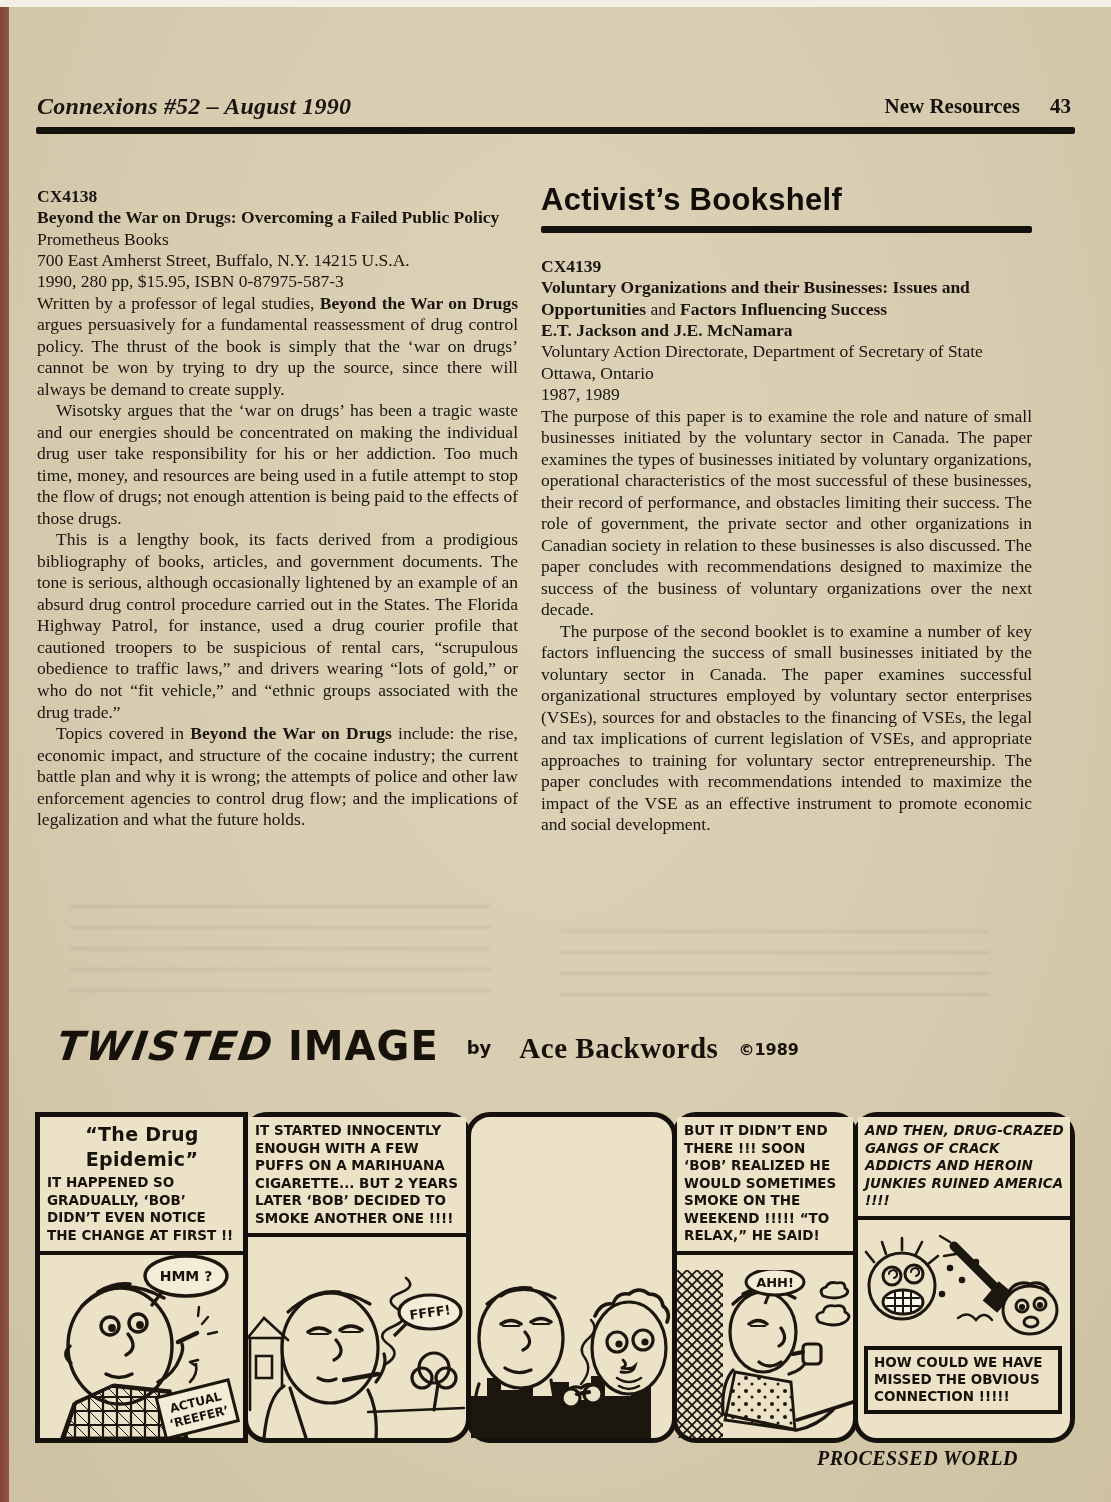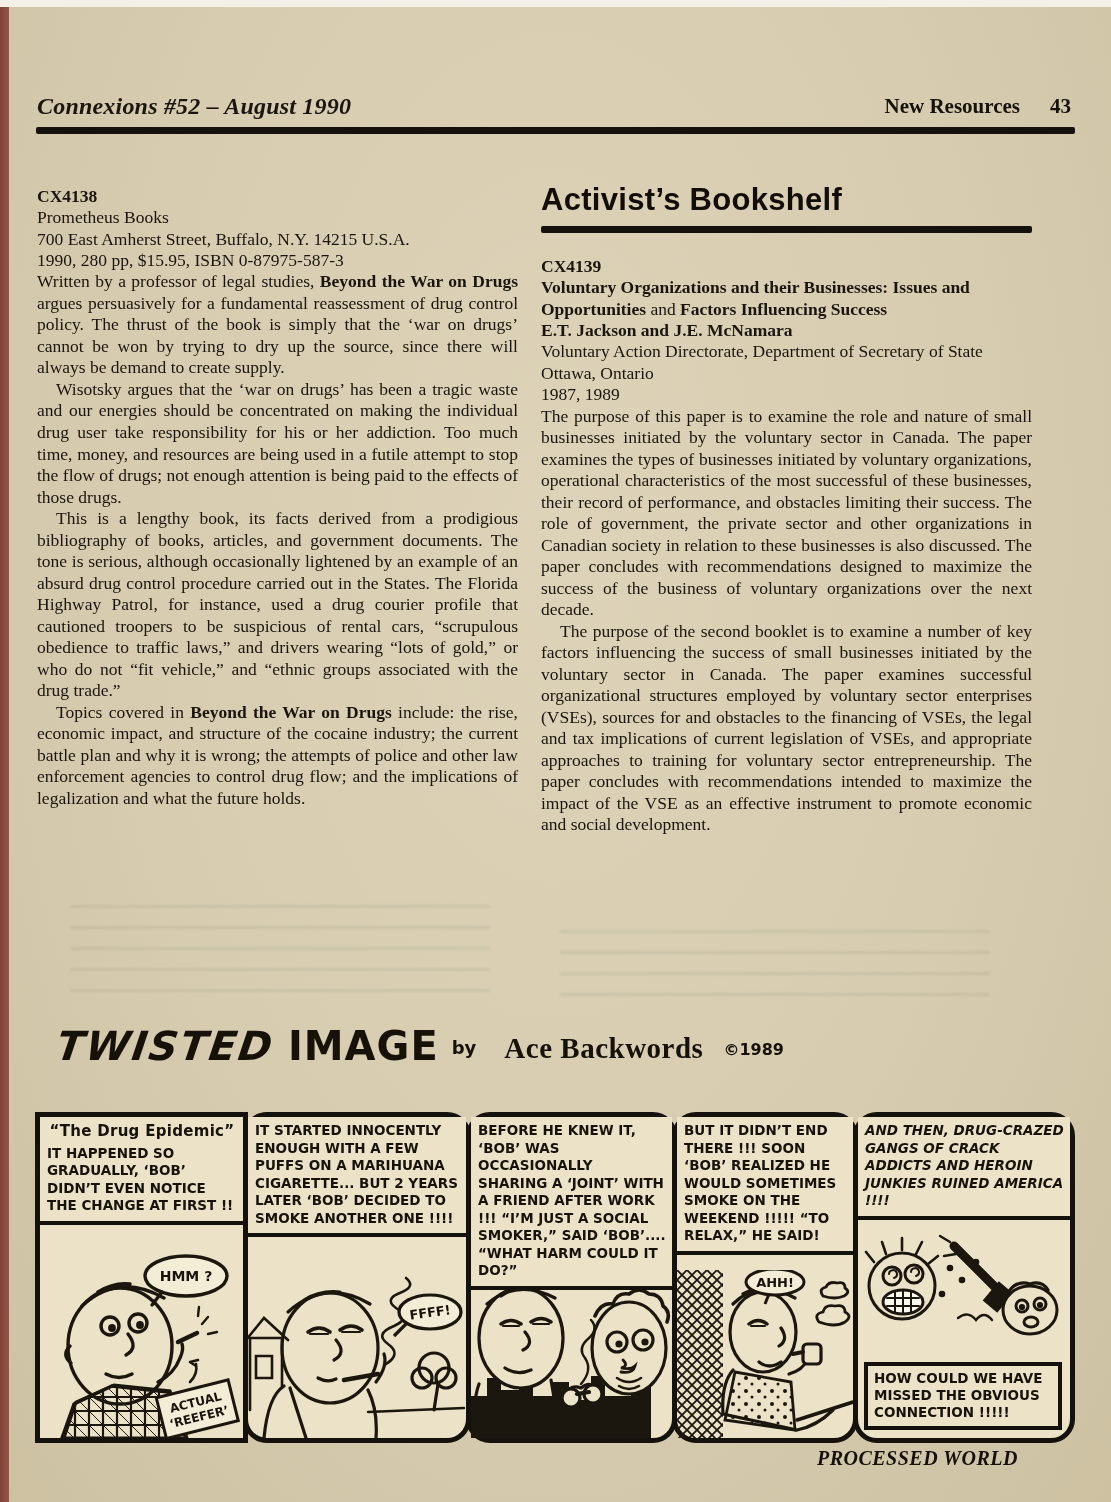--- a/index.html
+++ b/index.html
@@ -26,36 +26,36 @@
   .para{font:17.5px/1.23 "Liberation Serif",serif;text-align:justify;margin:0;}
   .para.indent{text-indent:19px;}
 
   .shelf-heading{font:bold 31px/1.1 "Liberation Sans",sans-serif;color:#120e07;letter-spacing:.3px;}
   .shelf-rule{height:7px;background:#15110c;margin:9px 0 23px 0;border-radius:2px;}
 
   
   .comic-title{position:absolute;left:57px;top:1026px;white-space:nowrap;color:#161209;}
   .tw{display:inline-block;font:900 italic 40px/1 "DejaVu Sans",sans-serif;transform:skewX(-8deg);letter-spacing:2px;}
   .im{display:inline-block;font:900 40px/1 "DejaVu Sans",sans-serif;margin-left:10px;letter-spacing:1px;}
-  .byl{display:inline-block;font:bold 18px/1 "DejaVu Sans",sans-serif;margin-left:9px;vertical-align:6px;}
+  .byl{display:inline-block;font:bold 18px/1 "DejaVu Sans",sans-serif;margin-left:24px;vertical-align:6px;}
   .ace{display:inline-block;font:bold 29px/1 "Liberation Serif",serif;margin-left:24px;vertical-align:2px;letter-spacing:.5px;}
   .cpy{display:inline-block;font:bold 16px/1 "DejaVu Sans",sans-serif;margin-left:16px;vertical-align:5px;}
 
   
   .comic{position:absolute;left:35px;top:1112px;width:1041px;height:331px;display:flex;}
   .panel{border:5px solid #15110c;background:#ebe2c8;position:relative;box-sizing:border-box;}
   .panel + .panel{margin-left:-5px;border-radius:24px;}
   .p1{width:213px;} .p2{width:228px;} .p3{width:211px;} .p4{width:186px;} .p5{width:222px;}
   .cap{position:relative;z-index:2;background:#ebe2c8;border-bottom:4px solid #15110c;
        padding:5px 6px 6px 7px;font:bold 13.5px/1.3 "DejaVu Sans",sans-serif;color:#17130b;}
-  .cap .t{font-size:15px;letter-spacing:.3px;text-align:center;margin-bottom:3px;}
+  .cap .t{font-size:19px;letter-spacing:.3px;text-align:center;margin-bottom:3px;}
   .p5 .cap{border-bottom-width:4px;font-style:italic;}
   .art{position:absolute;left:0;right:0;bottom:0;z-index:1;}
   .p5 .art{bottom:92px;}
-  .p5-box{position:absolute;left:6px;right:8px;bottom:8px;z-index:3;border:4px solid #15110c;
+  .p5-box{position:absolute;left:6px;right:8px;bottom:24px;z-index:3;border:4px solid #15110c;
           background:#ebe2c8;padding:4px 6px 5px 6px;font:bold 13.5px/1.25 "DejaVu Sans",sans-serif;color:#17130b;}
 
   .processed{position:absolute;right:93px;top:1448px;font:bold italic 20px/1 "Liberation Serif",serif;color:#14100a;letter-spacing:.5px;}
 
   
   .ghost{position:absolute;opacity:.10;filter:blur(1.2px);
          background:repeating-linear-gradient(180deg, rgba(70,95,80,.9) 0 3px, transparent 3px 21px);}
   .g1{left:70px;top:905px;width:420px;height:95px;}
   .g2{left:560px;top:930px;width:430px;height:80px;}
 
@@ -88,20 +88,21 @@
   <div class="ghost g2"></div>
 
   <div class="hdr-issue">Connexions #52 – August 1990</div>
   <div class="hdr-right">
     <span>New Resources</span><span class="pn">43</span>
   </div>
   <div class="hdr-rule"></div>
 
   <div class="col col-left">
     <div class="meta">CX4138</div>
+    <div class="meta">Beyond the War on Drugs: Overcoming a Failed Public Policy</div>
     <div class="meta meta-reg">Prometheus Books</div>
     <div class="meta meta-reg">700 East Amherst Street, Buffalo, N.Y. 14215 U.S.A.</div>
     <div class="meta meta-reg">1990, 280 pp, $15.95, ISBN 0-87975-587-3</div>
     <p class="para"><span>Written by a professor of legal studies, </span><b>Beyond the War on Drugs</b><span> argues persuasively for a fundamental reassessment of drug control policy. The thrust of the book is simply that the ‘war on drugs’ cannot be won by trying to dry up the source, since there will always be demand to create supply.</span></p>
     <p class="para indent">Wisotsky argues that the ‘war on drugs’ has been a tragic waste and our energies should be concentrated on making the individual drug user take responsibility for his or her addiction. Too much time, money, and resources are being used in a futile attempt to stop the flow of drugs; not enough attention is being paid to the effects of those drugs.</p>
     <p class="para indent">This is a lengthy book, its facts derived from a prodigious bibliography of books, articles, and government documents. The tone is serious, although occasionally lightened by an example of an absurd drug control procedure carried out in the States. The Florida Highway Patrol, for instance, used a drug courier profile that cautioned troopers to be suspicious of rental cars, “scrupulous obedience to traffic laws,” and drivers wearing “lots of gold,” or who do not “fit vehicle,” and “ethnic groups associated with the drug trade.”</p>
     <p class="para indent"><span>Topics covered in </span><b>Beyond the War on Drugs</b><span> include: the rise, economic impact, and structure of the cocaine industry; the current battle plan and why it is wrong; the attempts of police and other law enforcement agencies to control drug flow; and the implications of legalization and what the future holds.</span></p>
   </div>
 
   <div class="col col-right">
@@ -185,23 +186,20 @@
           <path d="M138 104 q16 -10 2 -20 q-14 -10 6 -18 q18 -8 2 -18 q-13 -9 6 -16 q14 -6 4 -14" stroke-width="2.6"></path>
           <path d="M36 126 q-16 10 -20 52 M42 128 l16 50 M120 130 q10 20 8 48"></path>
         </g>
         <ellipse cx="182" cy="52" rx="31" ry="17" fill="#f3ecd6" stroke="#1c170e" stroke-width="3.2"></ellipse>
         <path d="M158 64 l-12 12" stroke="#1c170e" stroke-width="3.2" fill="none"></path>
         <text x="182" y="57" font-size="13" text-anchor="middle" transform="rotate(-8 182 52)">FFFF!</text>
       </svg>
     </div>
 
     <div class="panel p3">
-      <div class="cap">
-        <span>BEFORE HE KNEW IT, ‘BOB’ WAS OCCASIONALLY SHARING A ‘JOINT’ WITH A FRIEND AFTER WORK !!! “I’M JUST A SOCIAL SMOKER,” SAID ‘BOB’.... “WHAT HARM COULD IT DO?”</span>
-      </div>
       <svg class="art" width="201" height="162" viewBox="0 0 201 162">
         <path d="M0 162 V120 h16 v-18 h14 v12 h18 v-20 h14 v26 h20 v-14 h16 v18 h22 v-24 h14 v20 h26 v-14 h20 v56 Z" fill="#1c170e"></path>
         <g stroke="#1c170e" stroke-width="3.2" fill="none" stroke-linecap="round">
           <ellipse cx="50" cy="62" rx="42" ry="50" fill="#ebe2c8"></ellipse>
           <path d="M16 28 Q46 2 84 22 M30 20 Q44 10 60 12"></path>
           <path d="M30 48 q10 -7 20 0 M60 46 q10 -7 20 0" stroke-width="3.4"></path>
           <line x1="32" y1="50" x2="48" y2="50" stroke-width="2.2"></line>
             <line x1="62" y1="48" x2="78" y2="48" stroke-width="2.2"></line>
           <path d="M54 56 q10 12 -2 18 M34 92 q12 8 26 2"></path>
           <path d="M8 108 q-6 16 -6 54 M80 104 l10 58"></path>

